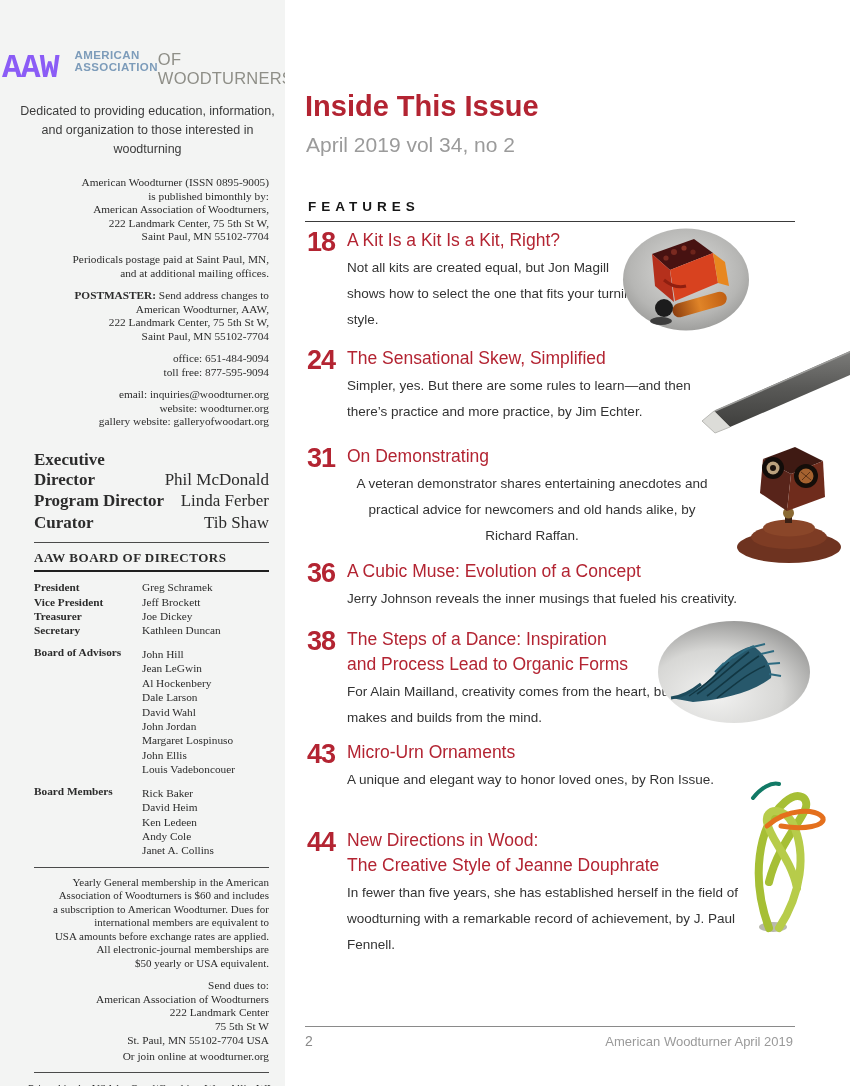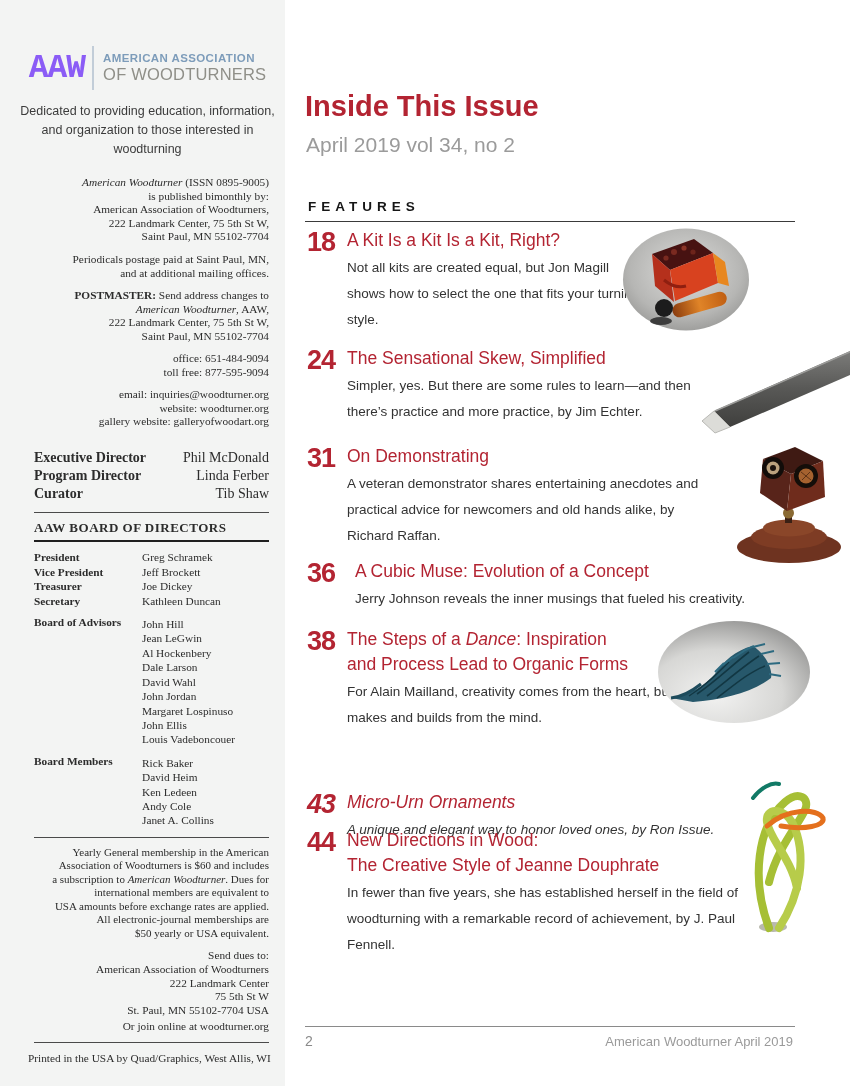--- a/index.html
+++ b/index.html
@@ -5,31 +5,31 @@
   * { margin:0; padding:0; box-sizing:border-box; }
   html,body { width:850px; height:1086px; background:#ffffff; font-family:"Liberation Sans",sans-serif; }
   #page { position:relative; width:850px; height:1086px; overflow:hidden; background:#ffffff; }
 
   
   .sidebar { position:absolute; left:0; top:0; width:285px; height:1086px; background:#f3f4f3;
              padding:0 16px 0 34px; font-family:"Liberation Serif",serif; color:#2c2c2c; overflow:hidden; }
   .logo-row { display:flex; justify-content:center; align-items:center; margin:46px 0 0 -8px; }
   .logo-aaw { font-size:33px; font-weight:bold; color:#8b5cf6; font-family:Liberation Mono, monospace; letter-spacing:-1px; }
   .logo-sep { width:2px; height:44px; background:#c2cdd8; margin:0 9px 0 7px; }
-  .logo-names { display:flex; flex-direction:column; justify-content:space-between; }
+  .logo-names { display:flex; flex-direction:row; justify-content:space-between; }
   .logo-top { font-size:11.5px; font-weight:bold; color:#7d9cba; letter-spacing:0.4px; font-family:"Liberation Sans",sans-serif; }
   .logo-bottom { font-size:16.5px; color:#8f8f88; letter-spacing:0.2px; font-family:"Liberation Sans",sans-serif; margin-top:1px; }
   .tagline { text-align:center; font-size:12.5px; line-height:1.5; color:#3b3b3b;
              font-family:"Liberation Sans",sans-serif; margin:12px -6px 0 -14px; }
   .block-r { text-align:right; font-size:11.3px; line-height:1.2; margin-top:9px; }
   .block-r div { white-space:nowrap; }
   .pub-block { margin-top:18px; }
-  .it { font-style:italic; }
+  .it { }
   .b { font-weight:bold; }
-  .staff { margin-top:21px; font-size:14px; }
+  .staff { margin-top:21px; font-size:17px; }
   .staff-row { display:flex; justify-content:space-between; align-items:flex-end; line-height:1.15; margin-top:2px; }
   .staff-role { font-weight:bold; max-width:158px; }
   .staff-name { text-align:right; white-space:nowrap; }
   .rule1 { border:none; border-top:1px solid #4a4a4a; margin:10px 0 0 0; }
   .board-heading { font-weight:bold; font-size:13px; letter-spacing:0.5px; padding:7px 0 4px 0;
                    border-bottom:2px solid #1f1f1f; }
   .board-row { display:flex; font-size:11.3px; line-height:1.1; margin-top:2px; }
   .board-group { margin-top:9px; }
   .board-role, .board-label { font-weight:bold; width:108px; flex-shrink:0; }
   .board-names div { line-height:1.1; margin-top:2px; white-space:nowrap; }
@@ -43,21 +43,21 @@
   .m-title { position:absolute; left:20px; top:90px; font-size:29px; font-weight:bold; color:#b32432; }
   .m-sub { position:absolute; left:21px; top:133px; font-size:21px; color:#9b9b9b; }
   .m-feat-label { position:absolute; left:23px; top:199px; font-size:13.5px; font-weight:bold; letter-spacing:5px; color:#161616; }
   .m-feat-rule { position:absolute; left:20px; top:221px; width:490px; border-top:1.5px solid #3a3a3a; }
 
   .feature { position:absolute; left:22px; display:flex; }
   .fnum { width:36px; font-size:27px; font-weight:bold; color:#b32432; line-height:1; padding-top:1px; letter-spacing:-1px; }
   .fbody { margin-left:4px; }
   .ftitle { font-size:17.5px; color:#b32432; line-height:1.42; }
   .fdesc { font-size:13.5px; color:#333333; line-height:1.92; margin-top:2px; }
-  .mw300 { max-width:300px; } .mw380 { max-width:380px; } .mw370 { max-width:370px; }
+  .mw300 { max-width:300px; } .mw380 { max-width:380px; } .mw370 { max-width:370px;text-align:center; }
   .mw470 { max-width:470px; } .mw350 { max-width:350px; } .mw420 { max-width:420px; }
 
   .thumb { position:absolute; }
   .thumb-kit { left:337px; top:228px; }
   .thumb-skew { left:415px; top:349px; }
   .thumb-cube { left:448px; top:443px; }
   .thumb-mailland { left:372px; top:620px; }
   .thumb-gerton { left:428px; top:762px; }
 
   .f-rule { position:absolute; left:20px; top:1026px; width:490px; border-top:1px solid #8a8a8a; }
@@ -226,40 +226,40 @@
     </div>
 
     <div class="feature" style="top:444px;">
       <div class="fnum">31</div>
       <div class="fbody">
         <div class="ftitle"><span>On Demonstrating</span></div>
         <div class="fdesc mw370">A veteran demonstrator shares entertaining anecdotes and practical advice for newcomers and old hands alike, by Richard Raffan.</div>
       </div>
     </div>
 
-    <div class="feature" style="top:559px;gap:8px;">
+    <div class="feature" style="top:559px;">
       <div class="fnum">36</div>
       <div class="fbody">
         <div class="ftitle"><span>A Cubic Muse: Evolution of a Concept</span></div>
         <div class="fdesc mw470">Jerry Johnson reveals the inner musings that fueled his creativity.</div>
       </div>
     </div>
 
     <div class="feature" style="top:627px;">
       <div class="fnum">38</div>
       <div class="fbody">
         <div class="ftitle">
           <span>The Steps of a </span><span class="it">Dance</span><span>: Inspiration</span>
           <div>and Process Lead to Organic Forms</div>
         </div>
         <div class="fdesc mw350">For Alain Mailland, creativity comes from the heart, but he makes and builds from the mind.</div>
       </div>
     </div>
 
-    <div class="feature" style="top:790px;font-style:italic;">
+    <div class="feature" style="top:740px;">
       <div class="fnum">43</div>
       <div class="fbody">
         <div class="ftitle"><span>Micro-Urn Ornaments</span></div>
         <div class="fdesc mw470">A unique and elegant way to honor loved ones, by Ron Issue.</div>
       </div>
     </div>
 
     <div class="feature" style="top:828px;">
       <div class="fnum">44</div>
       <div class="fbody">

